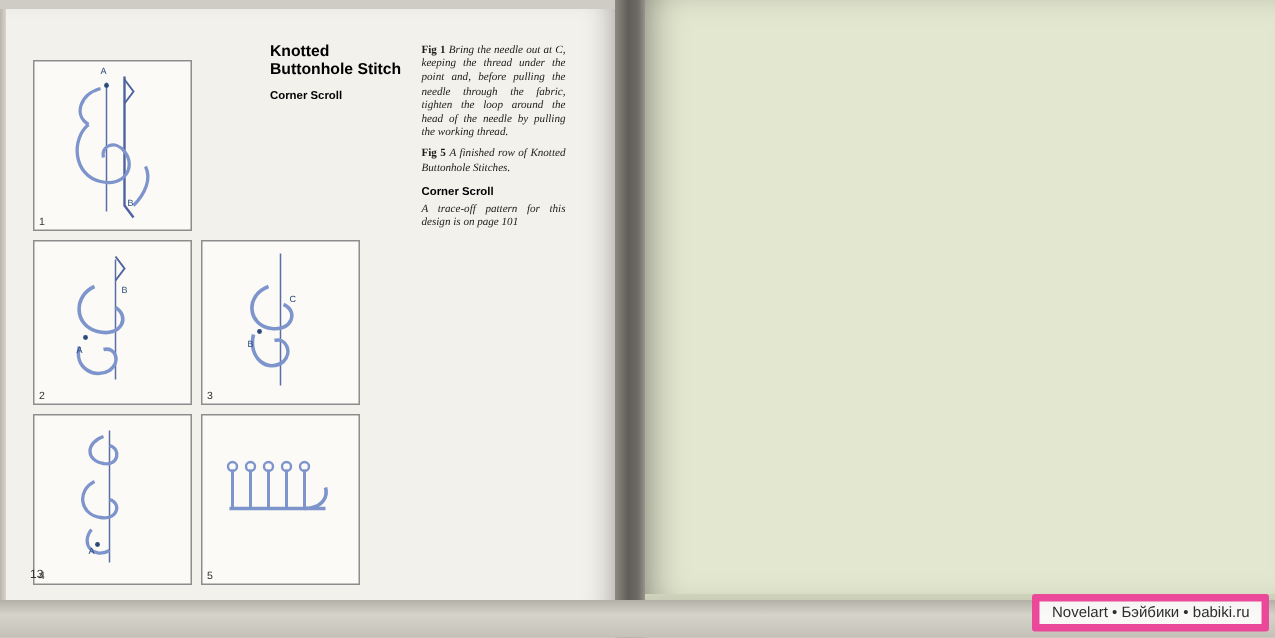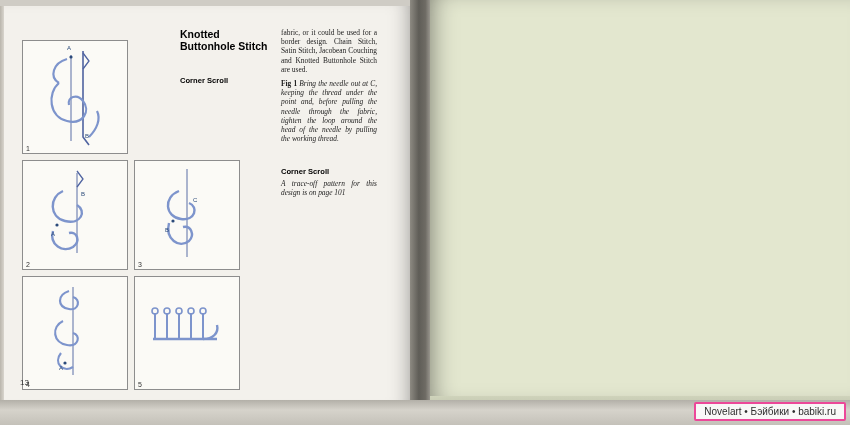--- a/index.html
+++ b/index.html
@@ -52,31 +52,31 @@
 
   .text-col{
     position:absolute;left:176px;top:22px;width:92px;
     font-size:7.4px;line-height:9.2px;color:#1b1b1b;text-align:justify;
   }
   .text-col2{
     position:absolute;left:277px;top:22px;width:96px;
     font-size:7.4px;line-height:9.2px;color:#1b1b1b;text-align:justify;
   }
   .h1{font-family:"Liberation Sans",sans-serif;font-weight:bold;font-size:10.5px;line-height:12px;margin-bottom:6px;color:#000;}
-  .h2{font-family:"Liberation Sans",sans-serif;font-weight:bold;font-size:7.6px;margin:24px 0 2px;color:#000;}
+  .h2{font-family:"Liberation Sans",sans-serif;font-weight:bold;font-size:7.6px;margin:7px 0 2px;color:#000;}
   .b{font-weight:bold;}
   .it{font-style:italic;}
   p{margin:0 0 5px 0;}
   .folio{position:absolute;left:16px;top:372px;font-size:8px;font-family:"Liberation Sans",sans-serif;color:#333;}
 
   
   .watermark{
     position:absolute;right:4px;bottom:4px;
     background:rgba(255,255,255,.86);
-    border:2px solid #ec4899;
+    border:5px solid #ec4899;
     color:#2e2e2e;font-family:"Liberation Sans",sans-serif;font-size:10px;
     padding:2px 8px;border-radius:2px;
   }
 </style>
 </head>
 <body>
 
 <div class="scene">
 
   <div class="book">
@@ -154,23 +154,23 @@
         </div>
 
       </div>
 
       <div class="text-col">
         <div class="h1">Knotted Buttonhole Stitch</div>
         <div class="h2">Corner Scroll</div>
       </div>
 
       <div class="text-col2">
-        <p>fabric, or it could be used for a border design. Chain Stitch, Satin Stitch, Jacobean Couching and Knotted Buttonhole Stitch are used.</p>
 
         <p><span class="b">Fig 1</span> <span class="it">Bring the needle out at C, keeping the thread under the point and, before pulling the needle through the fabric, tighten the loop around the head of the needle by pulling the working thread.</span></p>
+        <p><span class="b">Fig 5</span> <span class="it">A finished row of Knotted Buttonhole Stitches.</span></p>
 
         <div class="h2">Corner Scroll</div>
         <p class="it">A trace-off pattern for this design is on page 101</p>
       </div>
 
       <div class="folio">13</div>
     </div>
 
     <div class="spine"></div>
 

